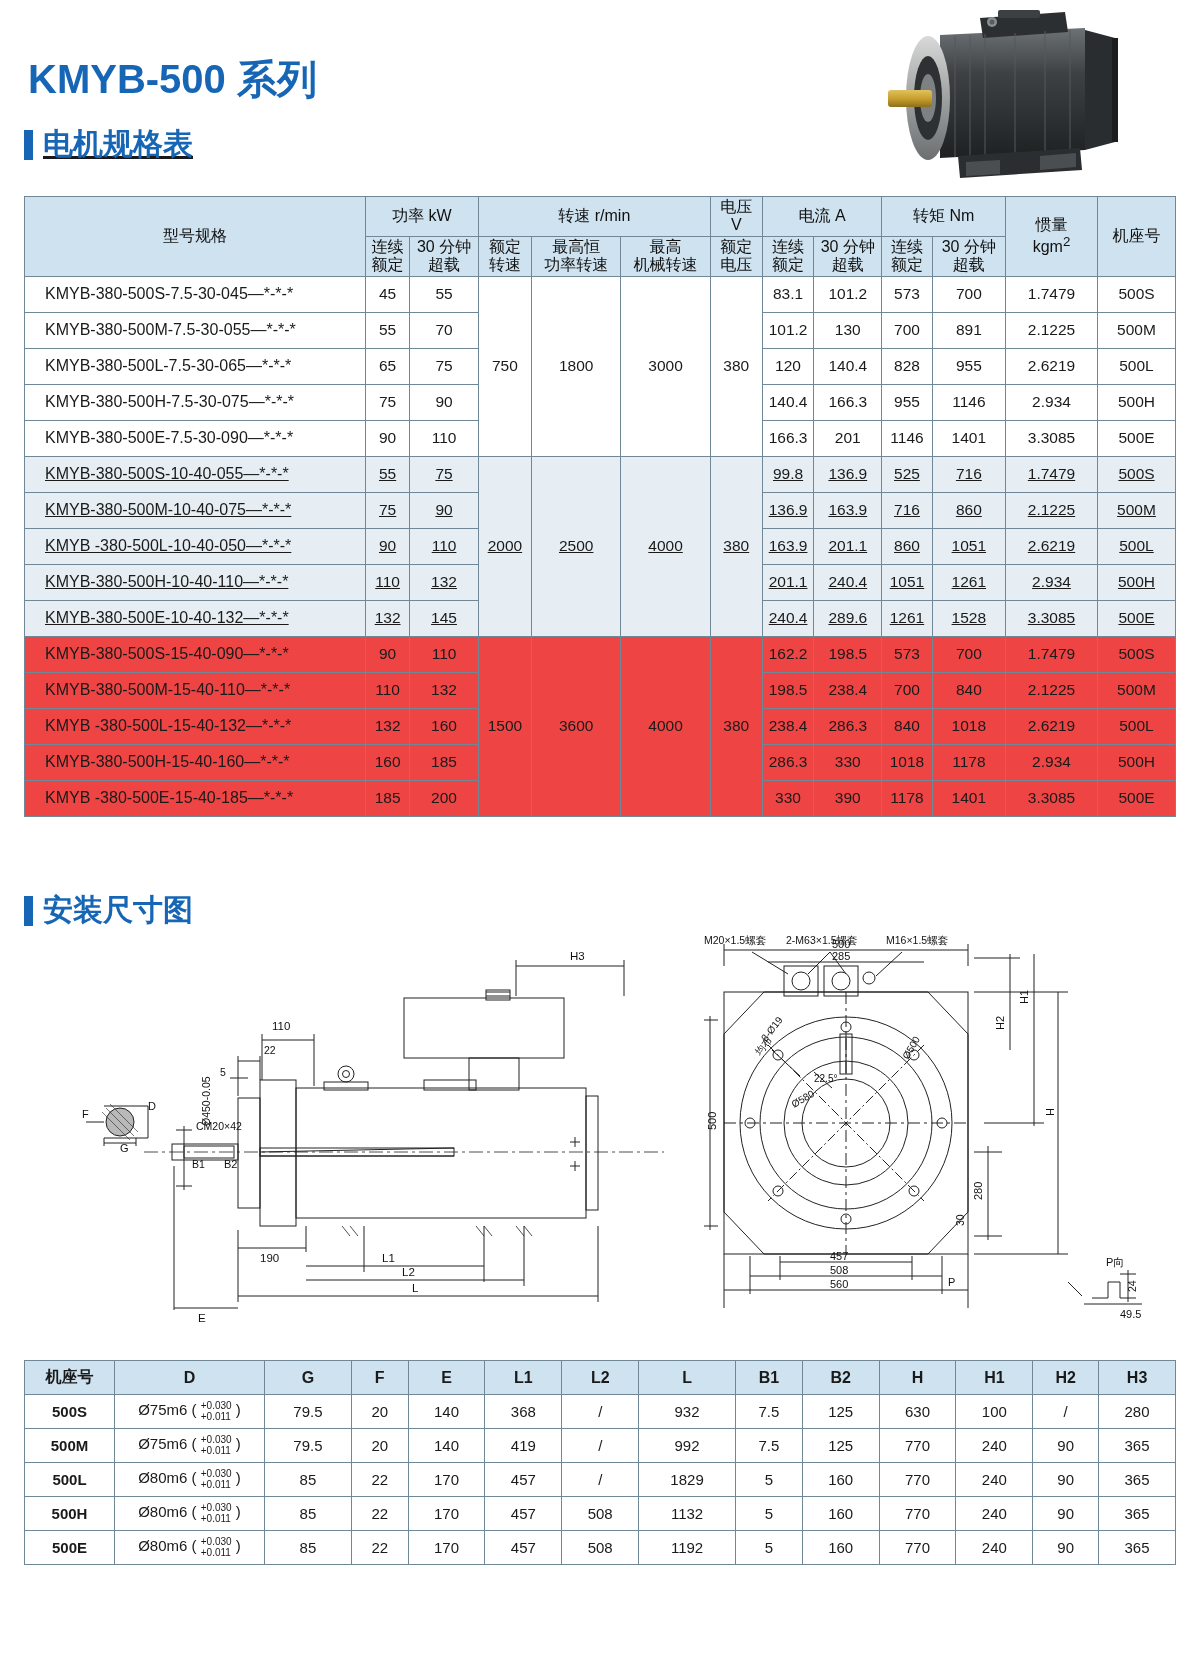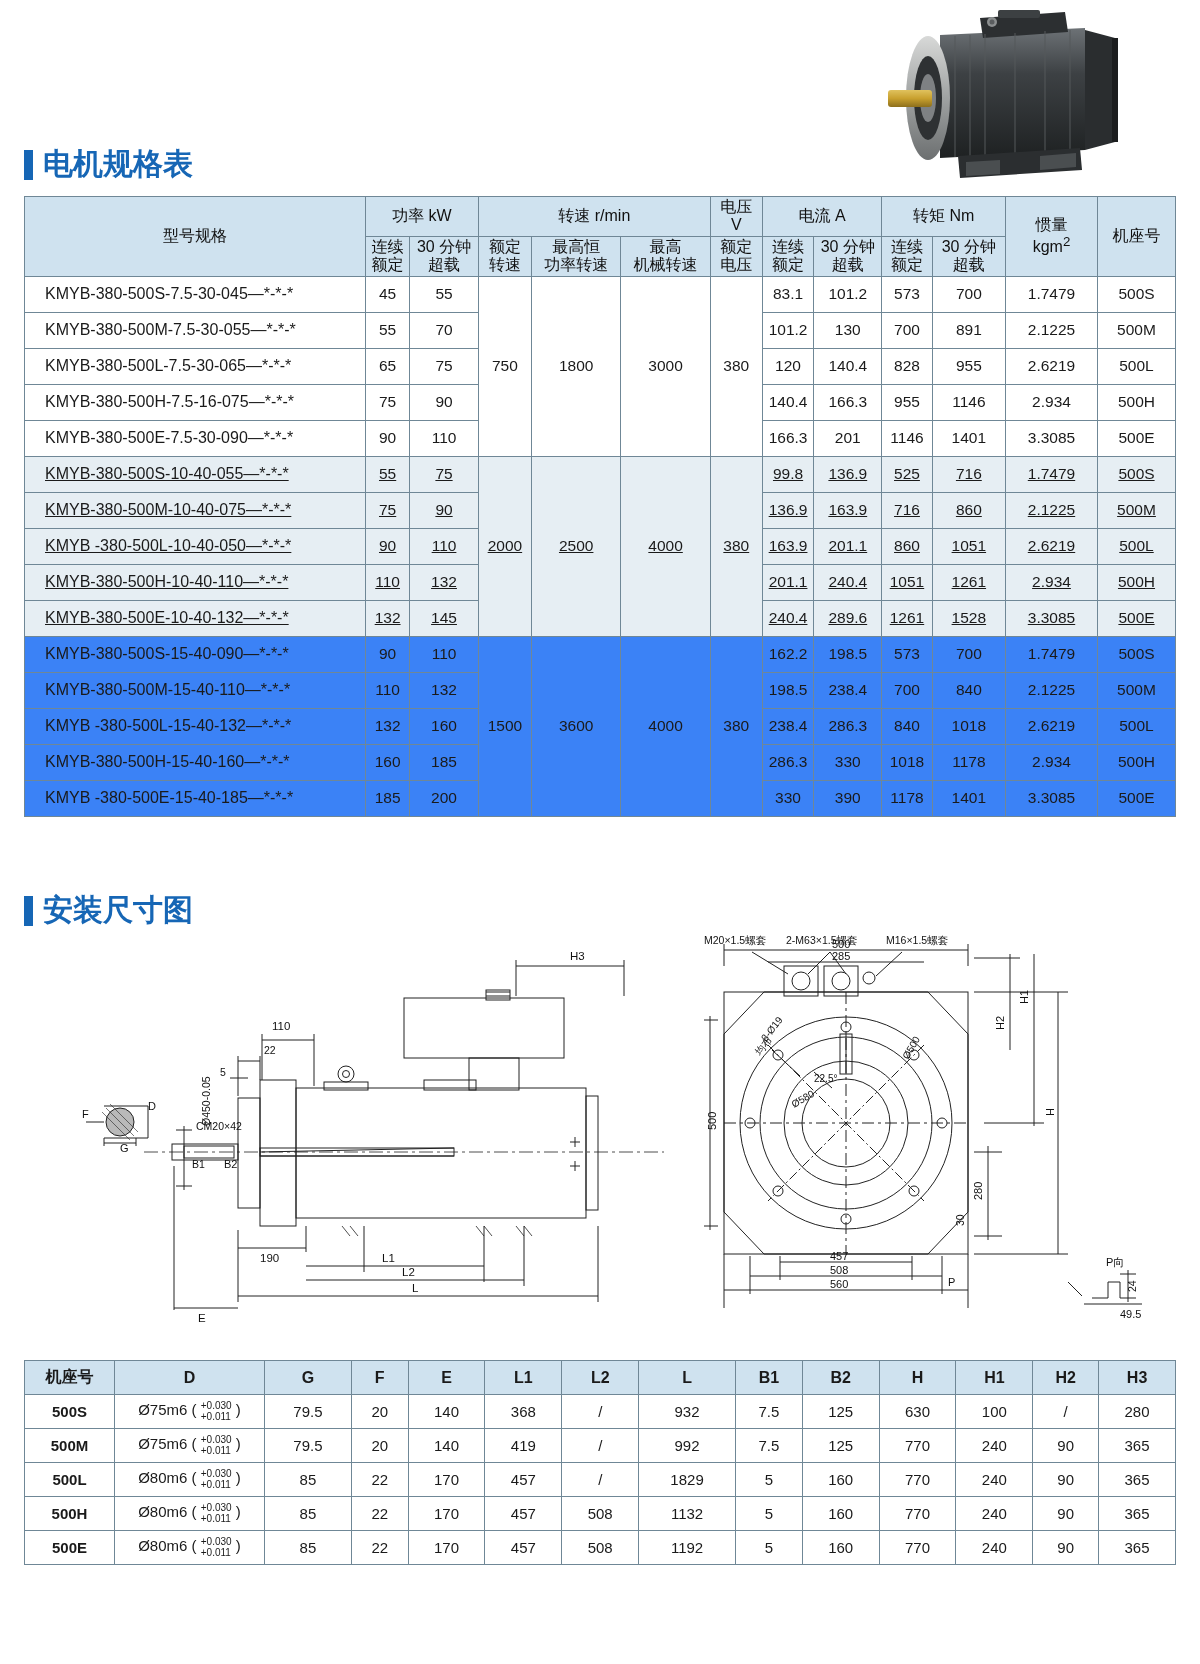--- a/index.html
+++ b/index.html
@@ -21,21 +21,21 @@
     letter-spacing:0px;
   }
   .section-head {
     display:flex; align-items:center; gap:10px;
   }
   .section-bar {
     width:9px; height:30px; background:#1666b5; display:inline-block;
   }
   .section-text { font-size:30px; font-weight:bold; color:#1666b5; }
 
-  #spec-head { position:absolute; left:24px; top:144px; }
+  #spec-head { position:absolute; left:24px; top:124px;text-decoration:underline; }
   #dim-head { position:absolute; left:24px; top:890px; }
 
   
   .motor-photo { position:absolute; right:30px; top:10px; width:290px; height:170px; }
 
   
   table.spec {
     position:absolute; left:24px; top:196px;
     width:1152px;
     border-collapse:collapse;
@@ -51,21 +51,21 @@
     background:#cfe2ef;
     font-weight:normal;
     font-size:16px;
     color:#111;
   }
   table.spec td.model {
     text-align:left; padding-left:20px; font-size:16px; white-space:nowrap;
   }
   table.spec tbody tr.g1 td { background:#ffffff; height:36px; }
   table.spec tbody tr.g2 td { background:#e6eef3; height:36px;text-decoration:underline; }
-  table.spec tbody tr.g3 td { background:#3b82f6; height:36px; }
+  table.spec tbody tr.g3 td { background:#ef4444; height:36px; }
   td.span { vertical-align:middle; }
   .thick-top td { border-top:2px solid #52707f; }
 
   
   .drawing {
     position:absolute; left:24px; top:930px; width:1152px; height:420px;
   }
   .drawing svg { display:block; }
 
   
@@ -85,20 +85,21 @@
   table.dims td { background:#ffffff; }
   table.dims td.frame { font-weight:bold; }
   .tol { display:inline-block; font-size:10px; line-height:1.05; text-align:left; vertical-align:middle; }
   .nowrap { white-space:nowrap; }
 </style>
 </head>
 <body>
 
 <div class="page">
 
+  <div class="title">KMYB-500 系列</div>
 
   <div class="motor-photo">
     <svg width="290" height="170" viewBox="0 0 290 170">
       <defs>
         <linearGradient id="bodyg" x1="0" y1="0" x2="0" y2="1">
           <stop offset="0" stop-color="#6d7276"></stop>
           <stop offset="0.35" stop-color="#3d4144"></stop>
           <stop offset="1" stop-color="#1e2122"></stop>
         </linearGradient>
         <linearGradient id="flangeg" x1="0" y1="0" x2="0" y2="1">
@@ -217,21 +218,21 @@
           <td>65</td>
           <td>75</td>
           <td>120</td>
           <td>140.4</td>
           <td>828</td>
           <td>955</td>
           <td>2.6219</td>
           <td>500L</td>
         </tr>
         <tr class="g1">
-          <td class="model">KMYB-380-500H-7.5-16-075—*-*-*</td>
+          <td class="model">KMYB-380-500H-7.5-30-075—*-*-*</td>
           <td>75</td>
           <td>90</td>
           <td>140.4</td>
           <td>166.3</td>
           <td>955</td>
           <td>1146</td>
           <td>2.934</td>
           <td>500H</td>
         </tr>
         <tr class="g1">

